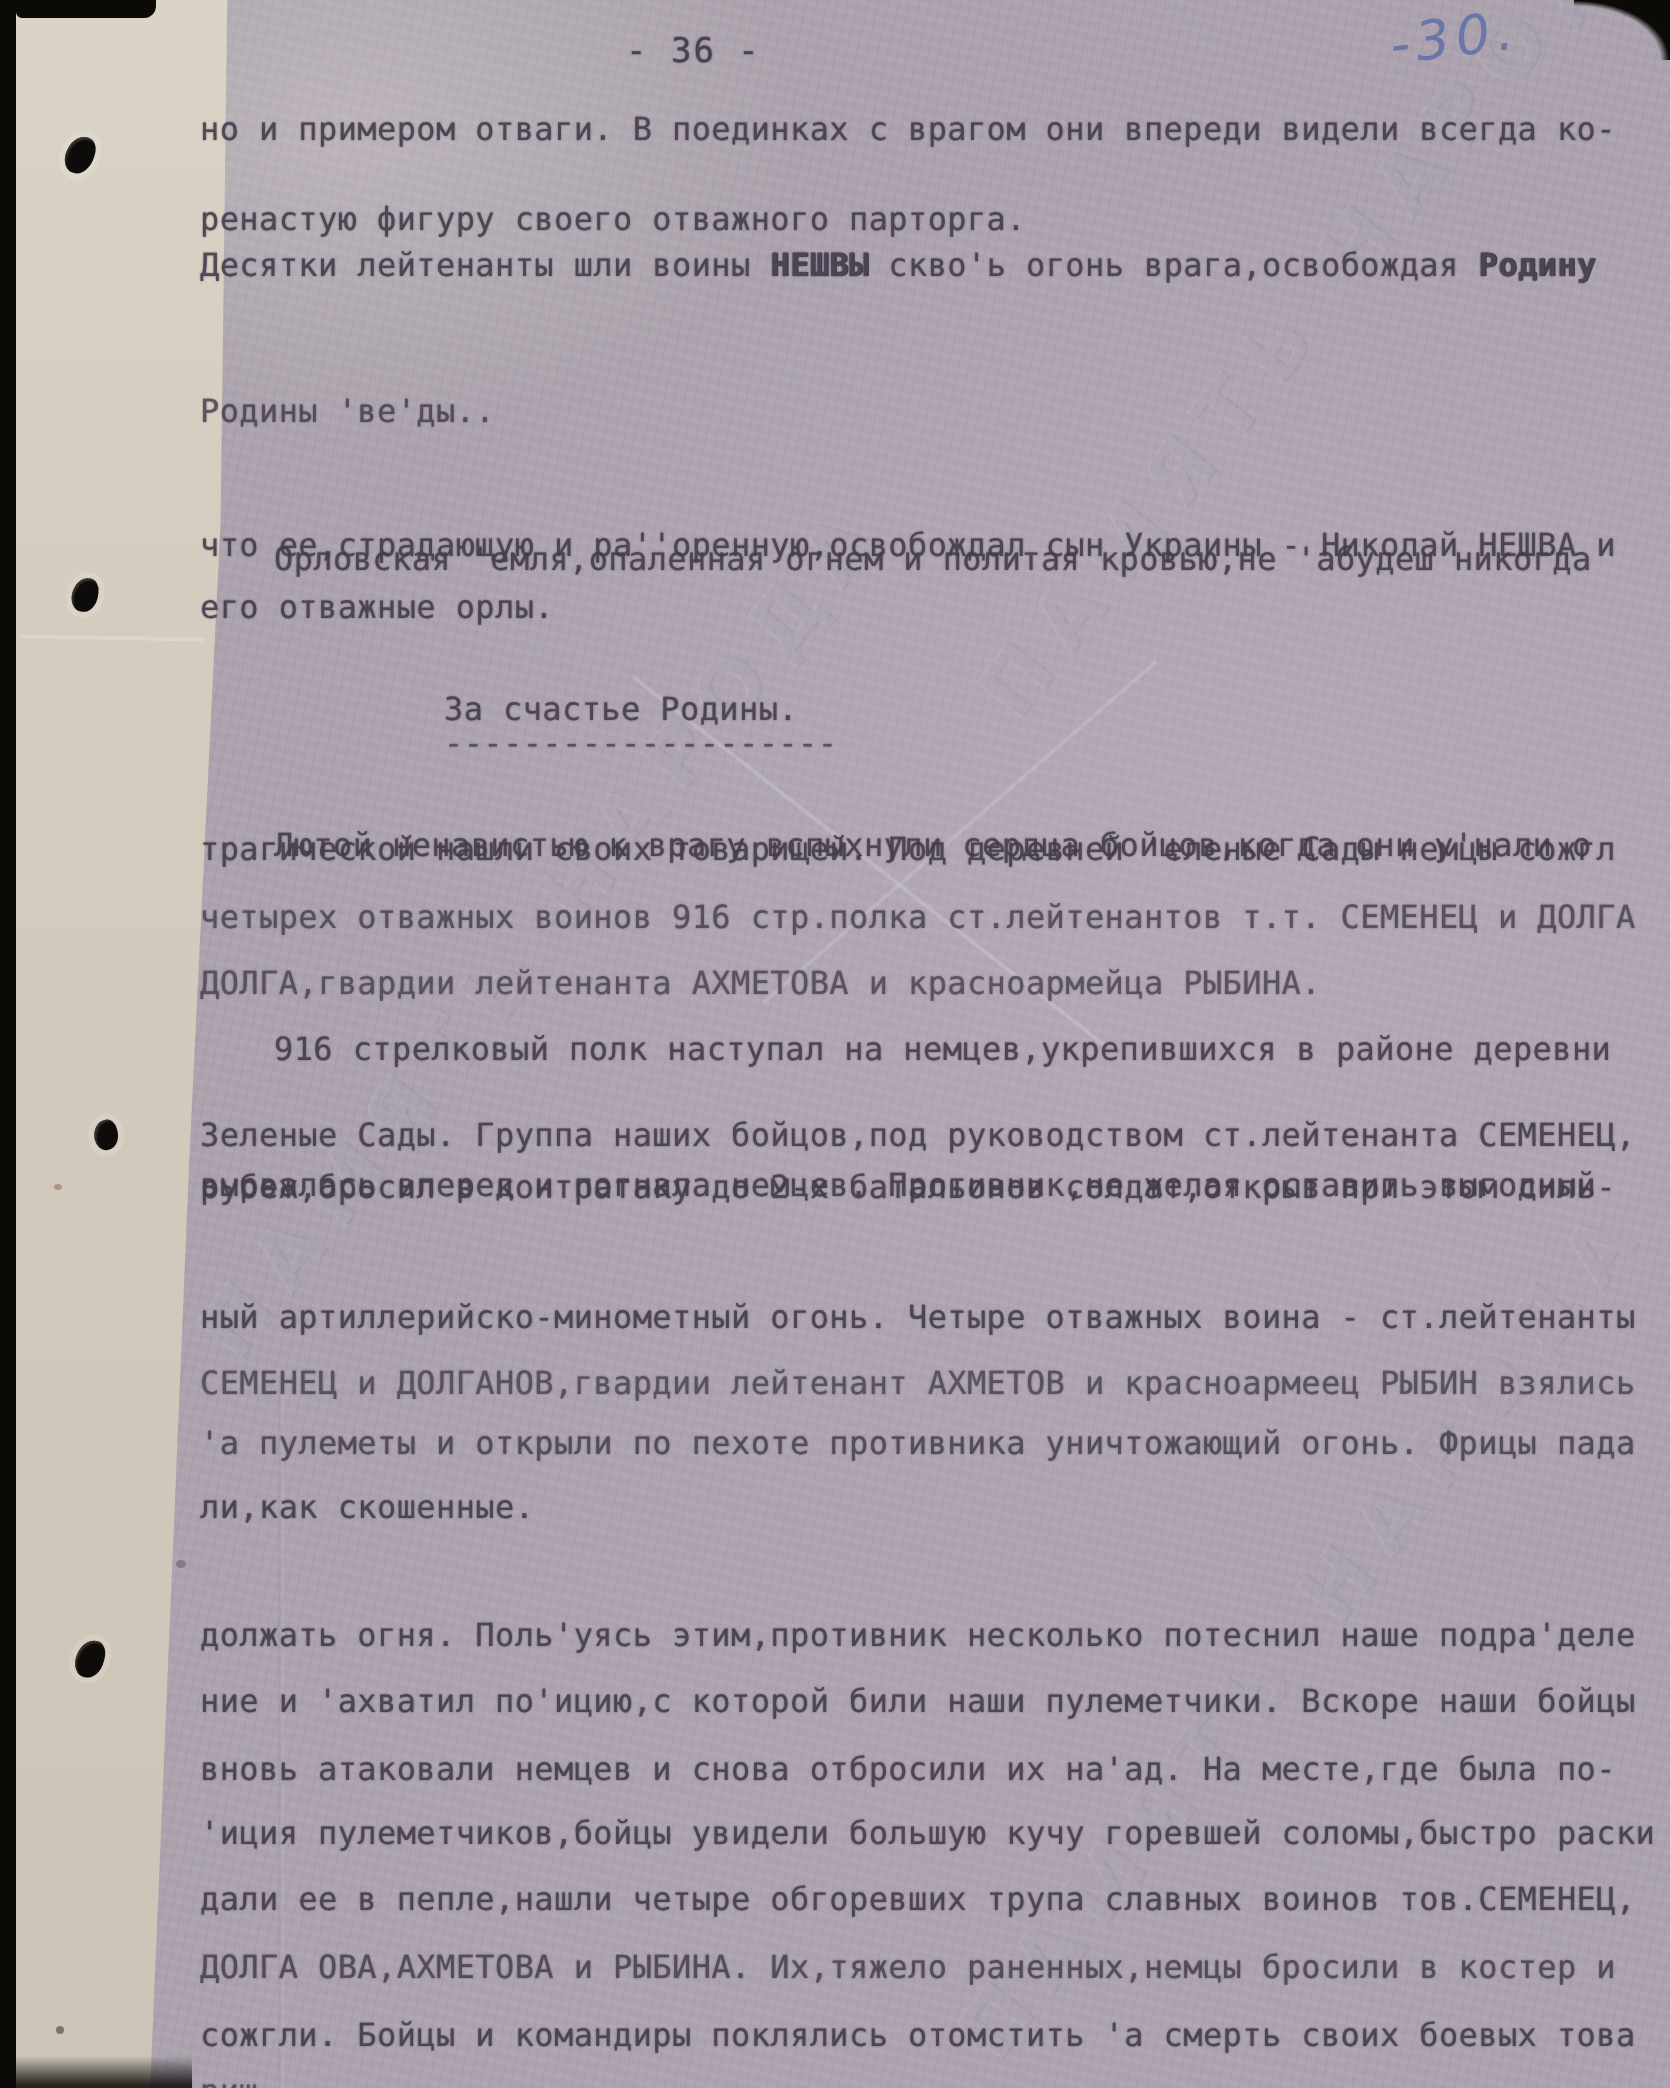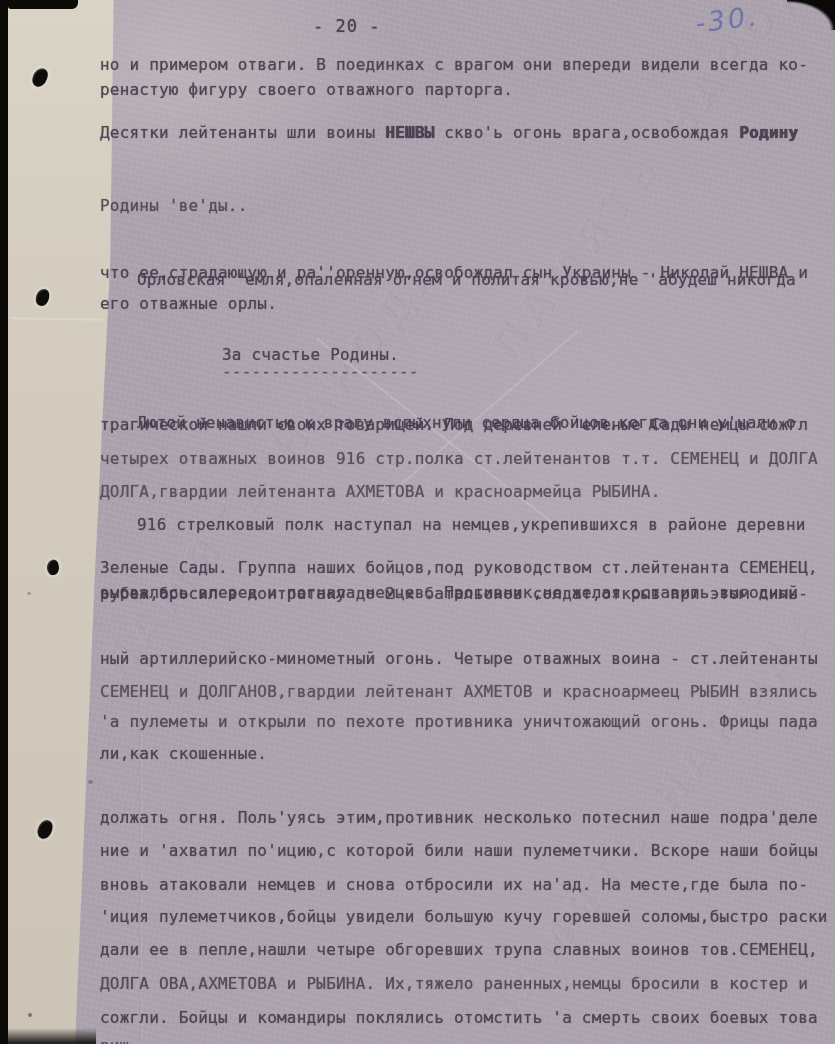--- a/index.html
+++ b/index.html
@@ -68,26 +68,26 @@
   <div class="paper-strip"></div>
   <div class="fold-line"></div>
   <div class="crease-v"></div>
   <div class="crease-d1"></div>
   <div class="crease-d2"></div>
 
   <span class="wm" style="left:480px;top:340px;">ПАМЯТЬ НАРОДА</span>
   <span class="wm" style="left:90px;top:660px;">ПАМЯТЬ НАРОДА</span>
   <span class="wm" style="left:470px;top:1010px;">ПАМЯТЬ НАРОДА</span>
 
-  <div class="pagenum">- 20 -</div>
+  <div class="pagenum">- 36 -</div>
   <div class="handnote">-30.</div>
 
   <div class="textblock">
       <div class="line" style="left: 100px; top: 55px;"><span>но и примером отваги. В поединках с врагом они впереди видели всегда ко-</span></div>
-      <div class="line" style="left: 100px; top: 80px;"><span>ренастую фигуру своего отважного парторга.</span></div>
+      <div class="line" style="left: 100px; top: 100px;"><span>ренастую фигуру своего отважного парторга.</span></div>
       <div class="line" style="left: 100px; top: 123px;"><span>Десятки лейтенанты шли воины </span><b>НЕШВЫ</b><span> скво'ь огонь врага,освобождая </span><b>Родину</b></div>
       <div class="line" style="left: 100px; top: 196px; opacity: 0.85;"><span>Родины 'ве'ды..</span></div>
       <div class="line" style="left: 137px; top: 230px; margin-top: 40px;"><span>Орловская 'емля,опаленная огнем и политая кровью,не 'абудеш никогда</span></div>
       <div class="line" style="left: 100px; top: 263px;"><span>что ее,страдающую и ра''оренную,освобождал сын Украины - Николай НЕШВА и</span></div>
       <div class="line" style="left: 100px; top: 294px;"><span>его отважные орлы.</span></div>
       <div class="line" style="left: 222px; top: 345px;"><span>За счастье Родины.</span></div>
       <div class="line" style="left: 222px; top: 362px; opacity: 0.8;"><span>--------------------</span></div>
       <div class="line" style="left: 137px; top: 382px; margin-top: 31px;"><span>Лютой ненавистью к врагу вспыхнули сердца бойцов,когда они у'нали о</span></div>
       <div class="line" style="left: 100px; top: 415px;"><span>трагической нашли своих товарищей. Под деревней 'еленые Сады немцы сожгл</span></div>
       <div class="line" style="left: 100px; top: 449px; opacity: 0.82;"><span>четырех отважных воинов 916 стр.полка ст.лейтенантов т.т. СЕМЕНЕЦ и ДОЛГА</span></div>

